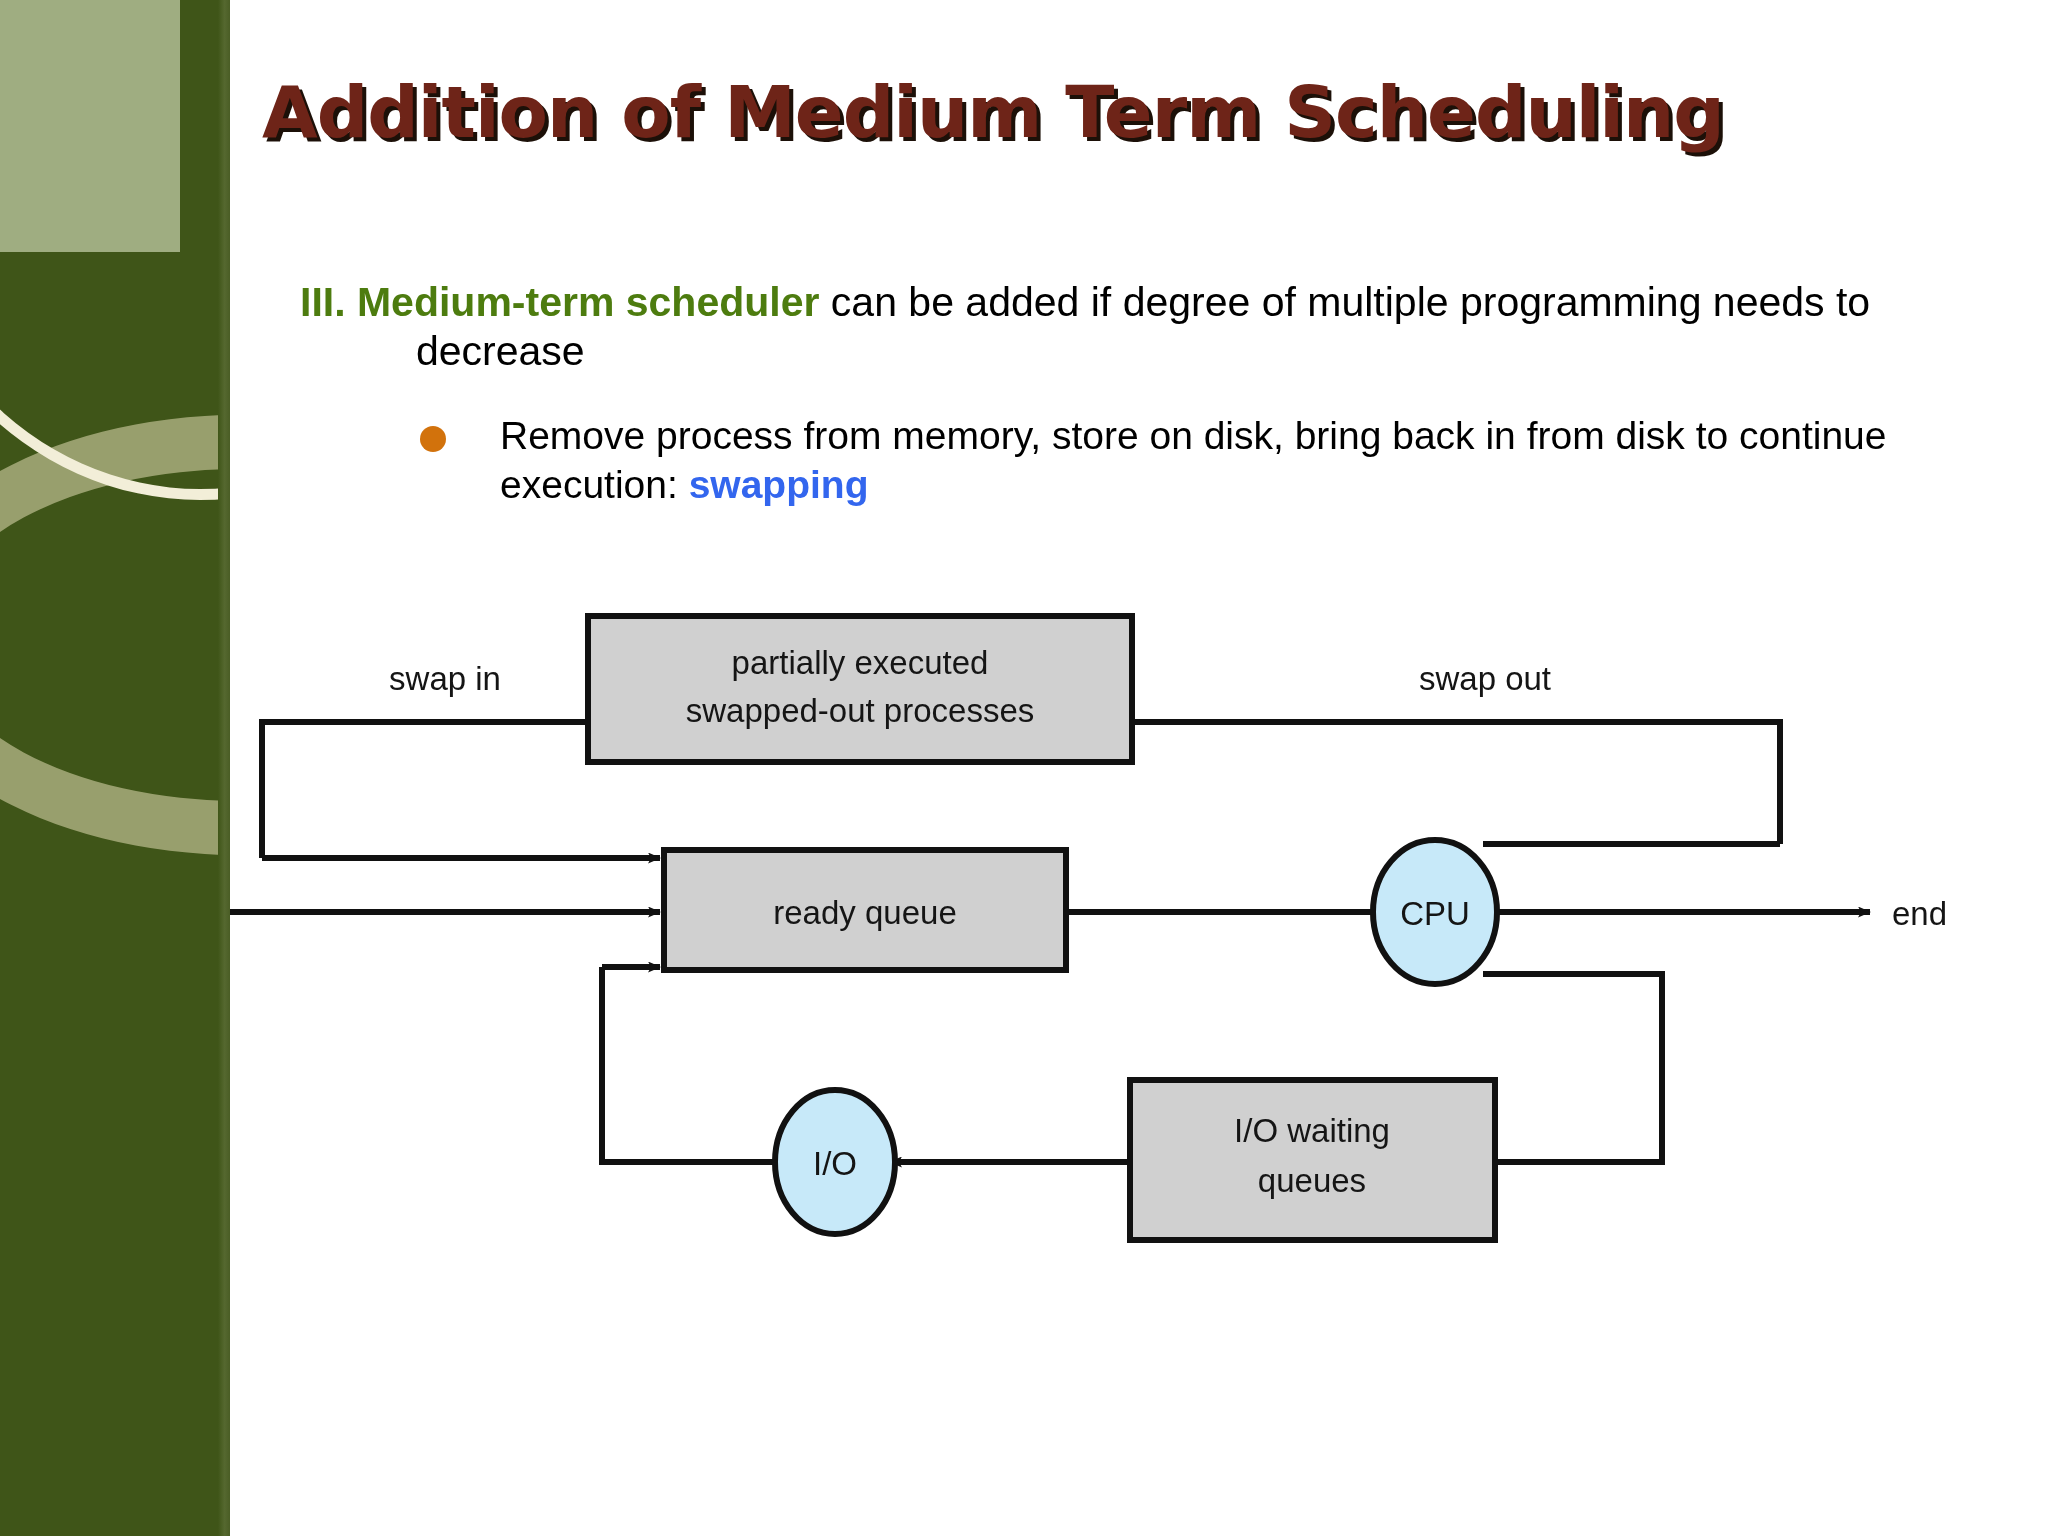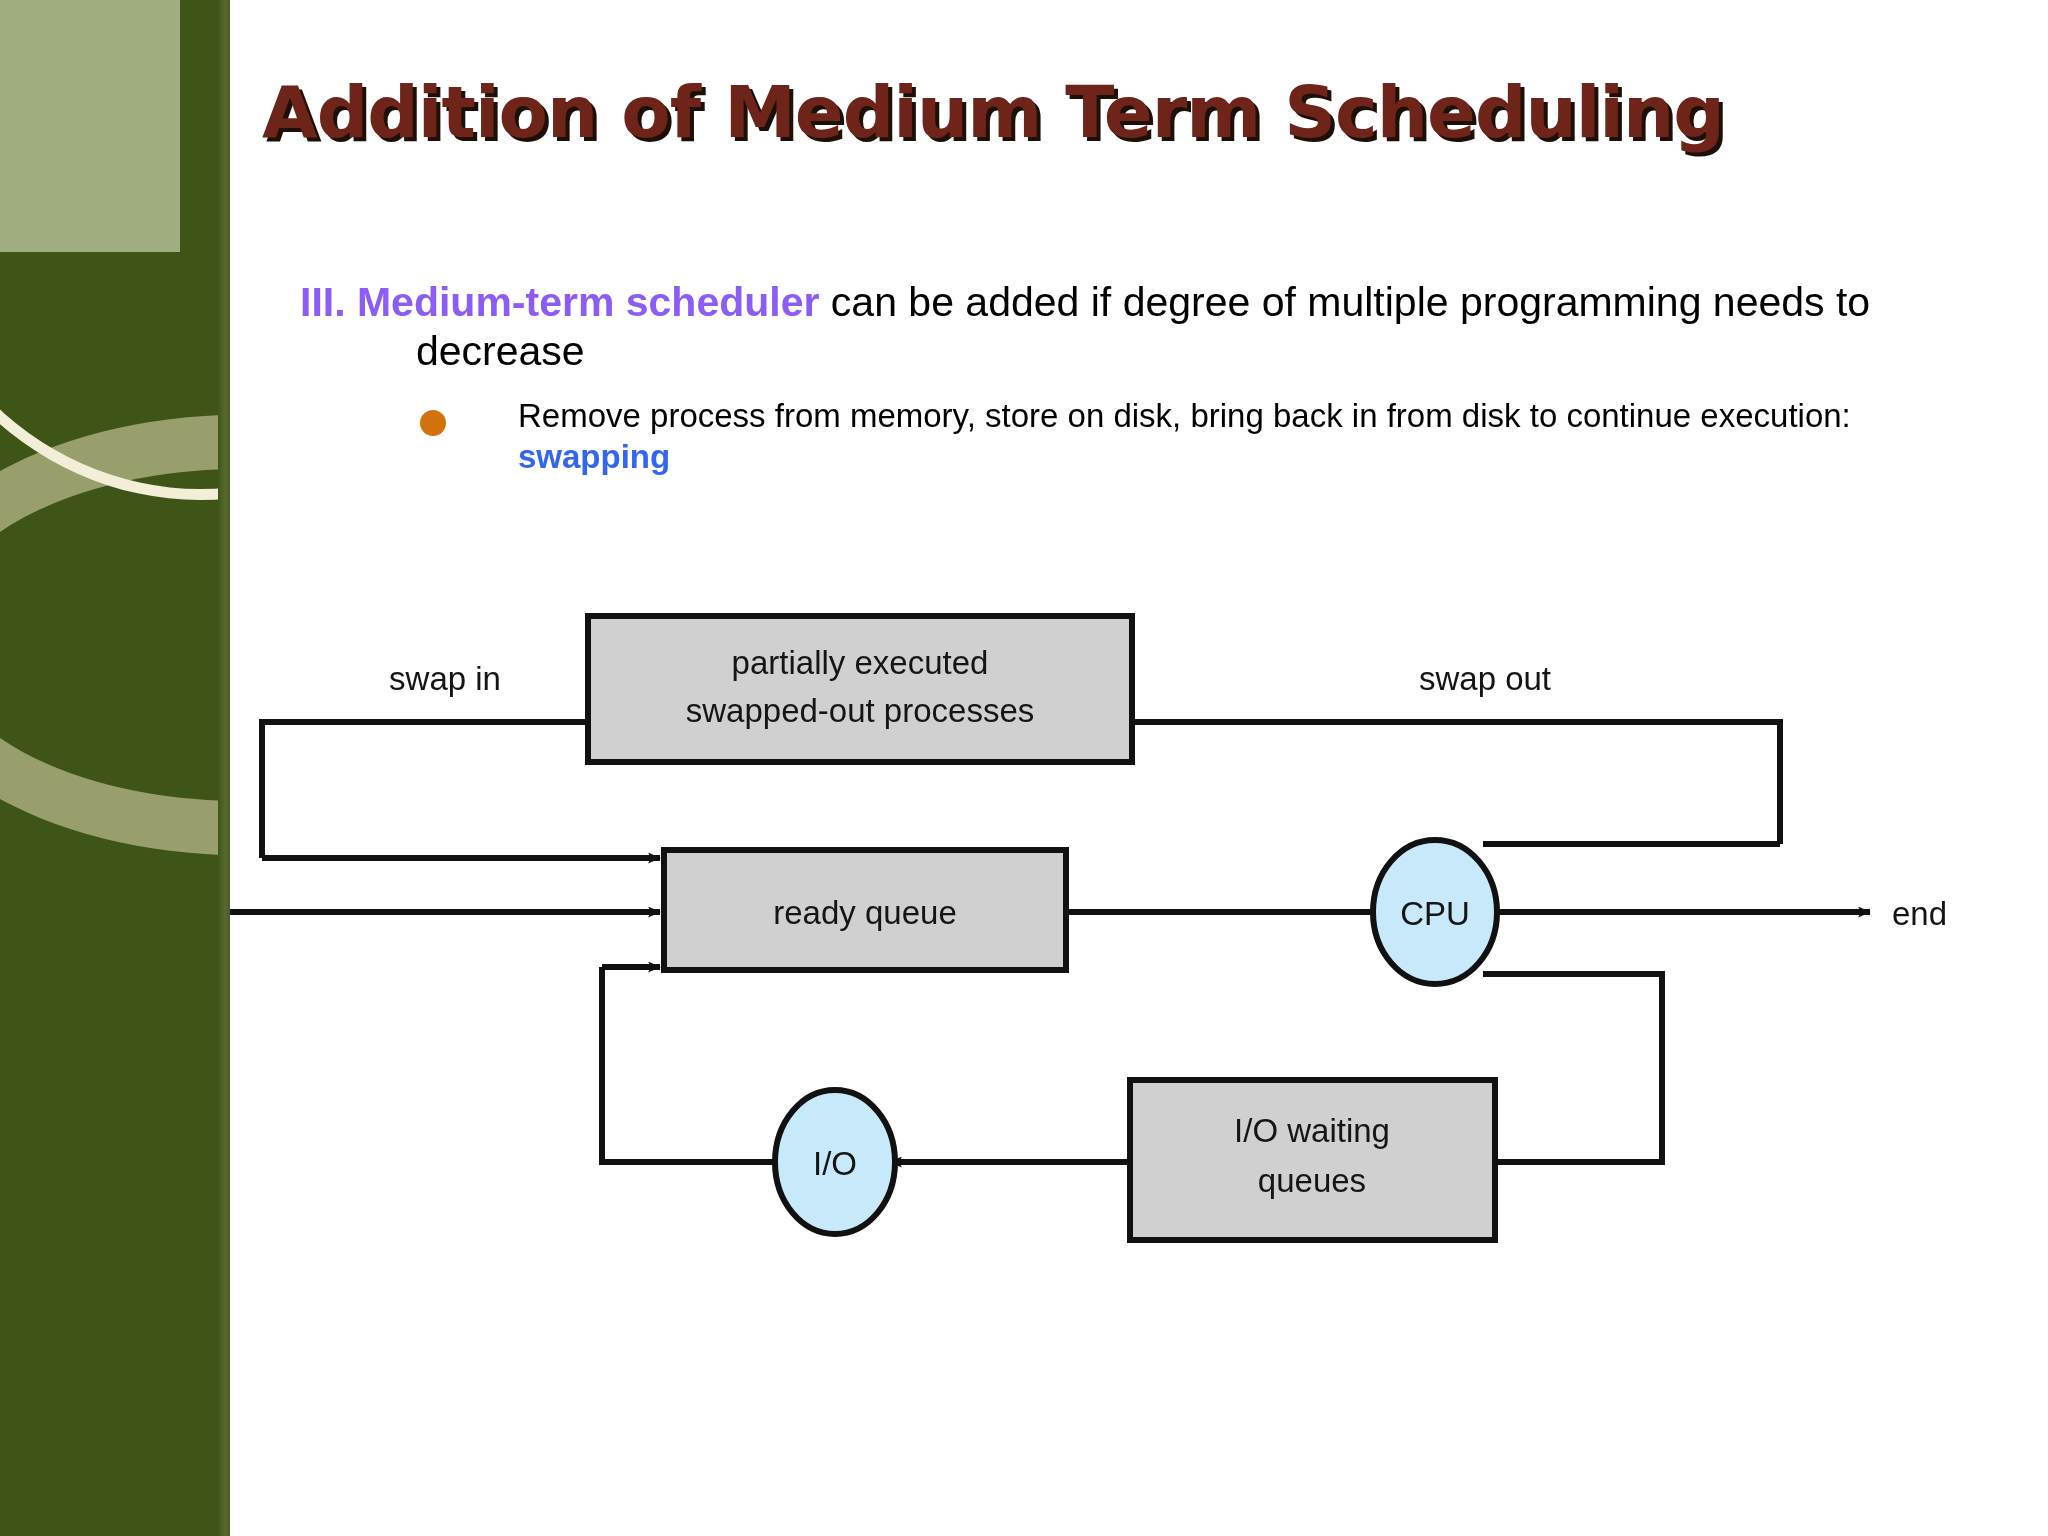--- a/index.html
+++ b/index.html
@@ -26,23 +26,23 @@
          font-size:72px;font-weight:bold;color:#6e2418;
          font-family:"DejaVu Sans",sans-serif;
          letter-spacing:-1px;line-height:1.05;white-space:nowrap;
          text-shadow:4px 4px 0 #1c1008;margin-top:25px;}
 
   
   .body-wrap{position:absolute;left:300px;top:278px;width:1640px;}
   .lvl1{font-size:41px;line-height:1.20;color:#000;
         text-indent:0;padding-left:0;}
   .lvl1 .hang{display:block;padding-left:116px;text-indent:-116px;}
-  .kw-red{color:#8b5cf6;font-weight:bold;}
-  .lvl2{margin-top:20px;margin-left:120px;display:flex;align-items:flex-start;
-        font-size:33px;line-height:1.24;color:#000;gap:18px;}
+  .kw-red{color:#4d7c0f;font-weight:bold;}
+  .lvl2{margin-top:36px;margin-left:120px;display:flex;align-items:flex-start;
+        font-size:39px;line-height:1.24;color:#000;}
   .dot{flex:0 0 auto;width:26px;height:26px;border-radius:50%;
        background:#d2720c;margin-top:14px;margin-right:54px;}
   .kw-blue{color:#3366ee;font-weight:bold;}
 
   
   .diagram{position:absolute;left:230px;top:612px;width:1800px;height:660px;}
   .diagram svg{display:block;}
   .dlabel{font-family:"Liberation Sans",sans-serif;font-size:33px;fill:#151515;}
 </style>
 </head>

